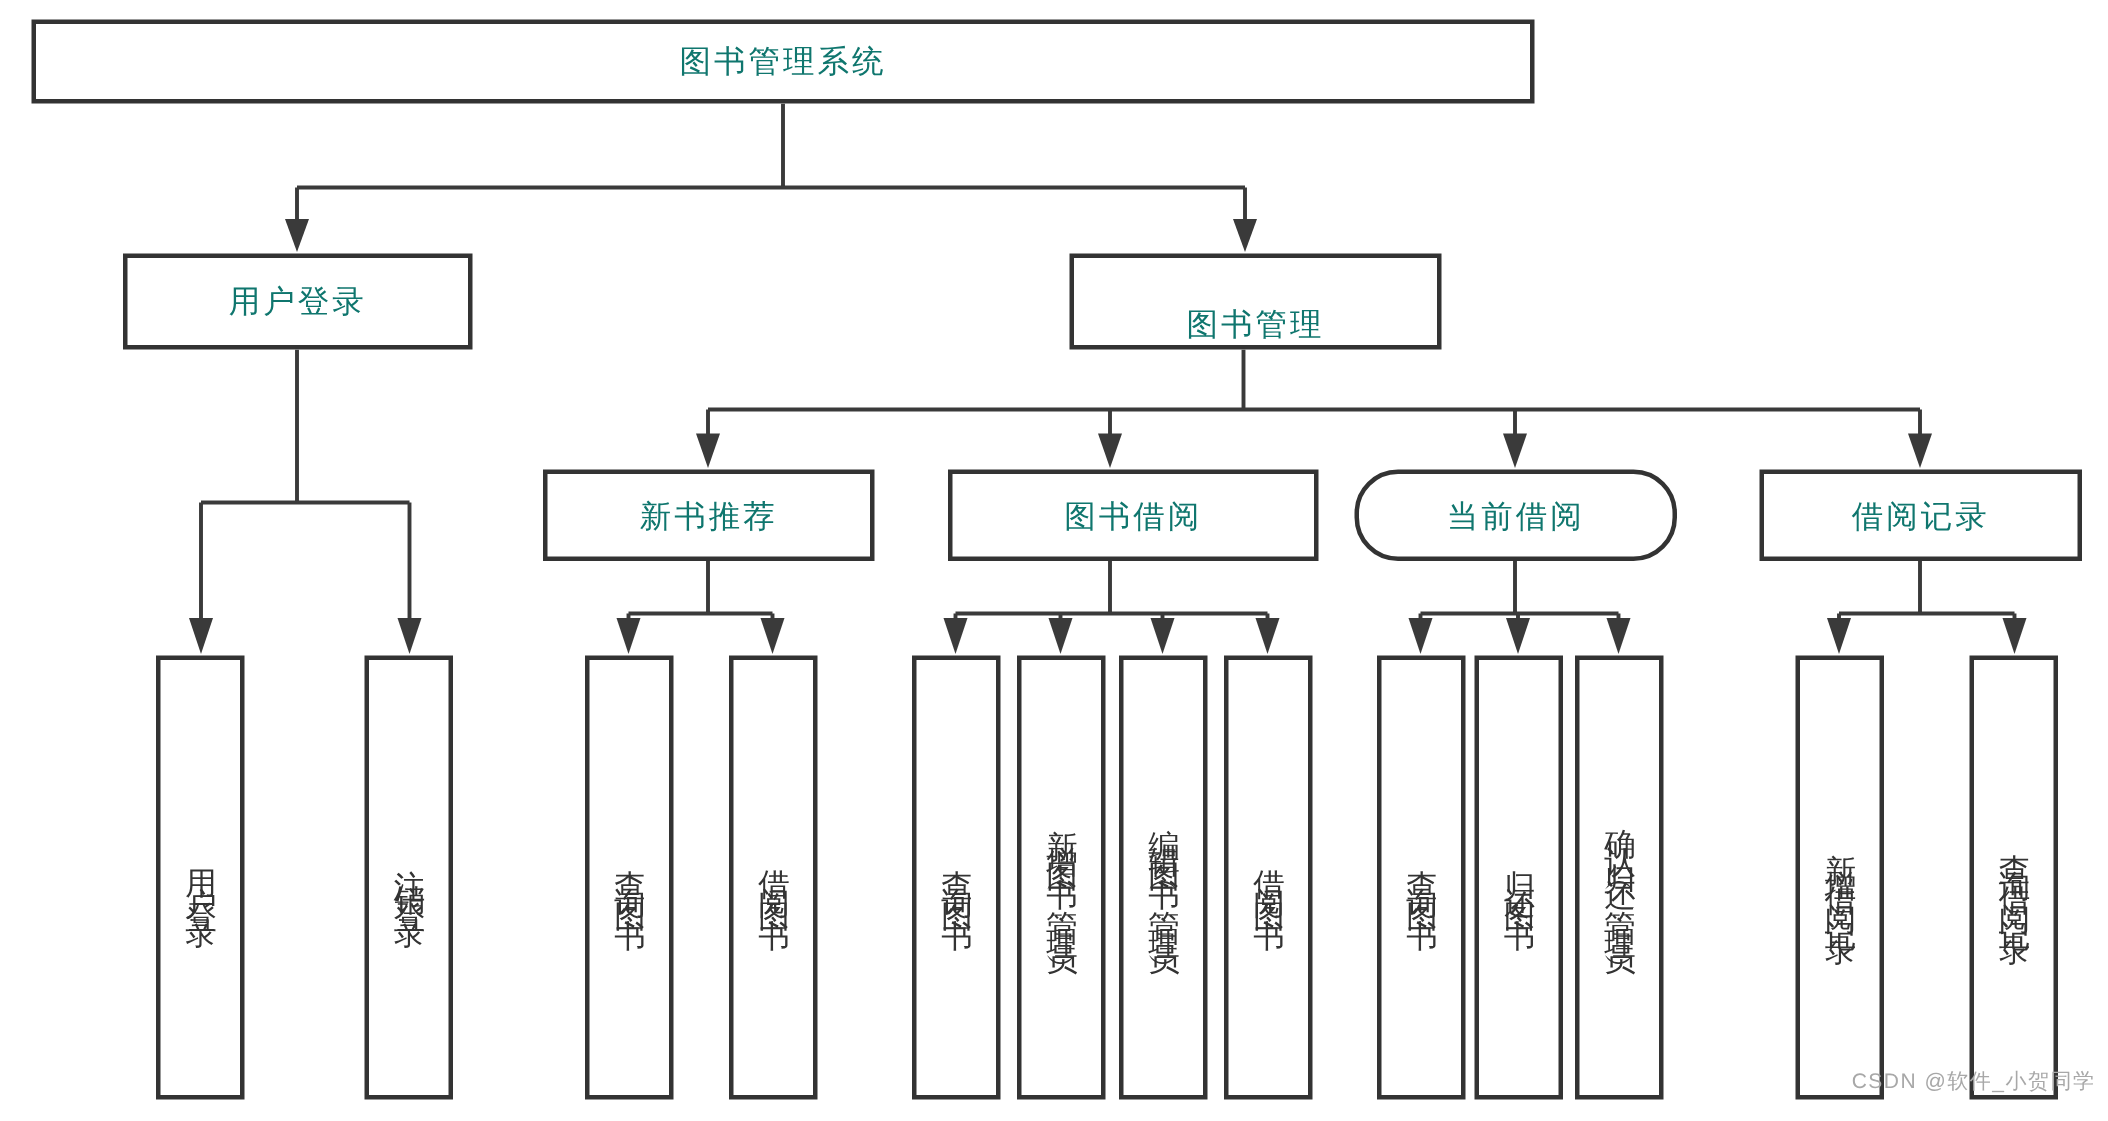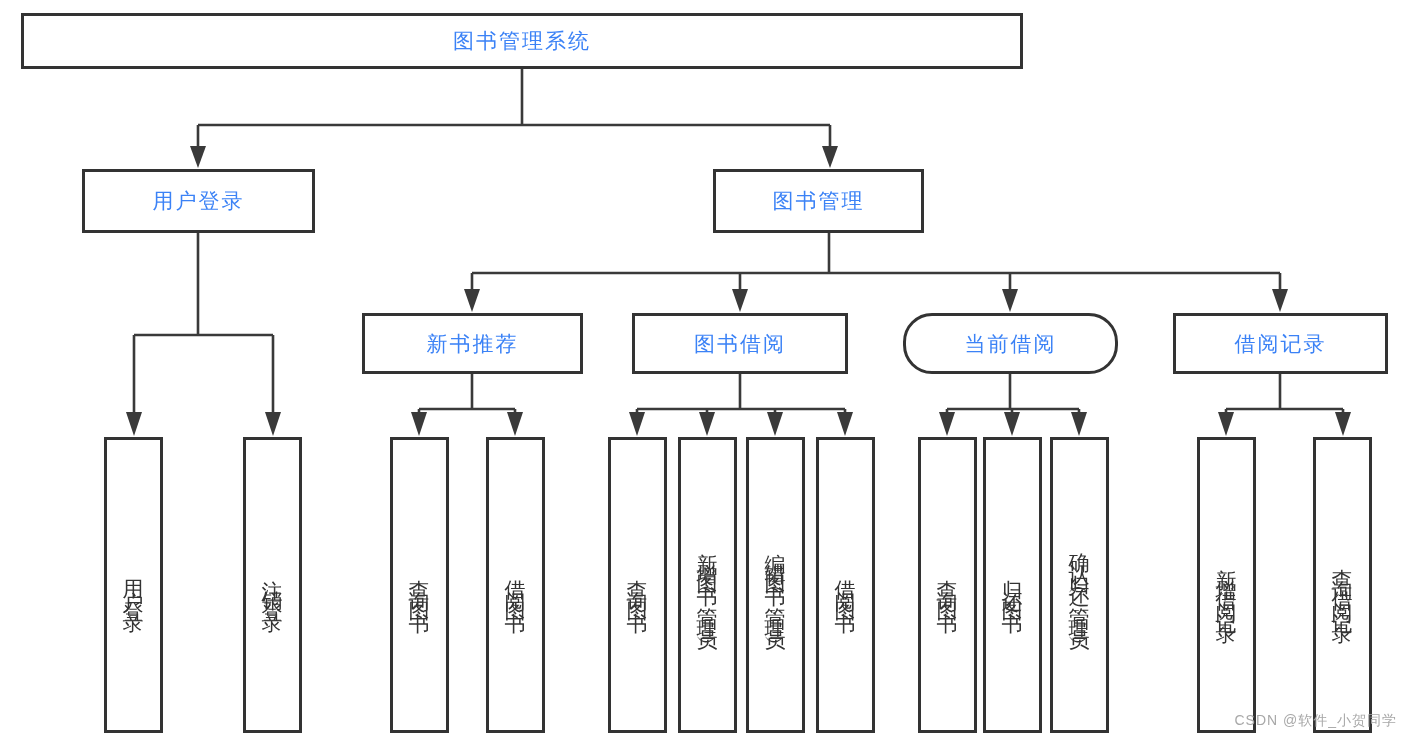--- a/index.html
+++ b/index.html
@@ -26,43 +26,43 @@
     box-sizing: border-box;
     border: 3px solid #333333;
     background: #ffffff;
     display: flex;
     align-items: center;
     justify-content: center;
     z-index: 2;
   }
   .node .lbl {
     font-size: 21px;
-    color: #3b82f6;
+    color: #0f766e;
     letter-spacing: 2px;
     white-space: nowrap;
   }
   .leaf {
     top: 437px;
     height: 296px;
     width: 59px;
   }
   .leaf .lbl {
     writing-mode: vertical-lr;
     text-orientation: mixed;
     letter-spacing: 11px;
     font-size: 21px;
     line-height: 1;
     color: #333333;
   }
   .root-box   { left: 21px;   top: 13px;  width: 1002px; height: 56px; }
   .lv2-login  { left: 82px;   top: 169px; width: 233px;  height: 64px; }
-  .lv2-manage { left: 713px;  top: 169px; width: 211px;  height: 64px; }
+  .lv2-manage { left: 713px;  top: 169px; width: 248px;  height: 64px; align-items: flex-end; }
   .lv3 { top: 313px; height: 61px; }
   .lv3-recommend { left: 362px;  width: 221px; }
-  .lv3-borrow    { left: 632px;  width: 216px; }
+  .lv3-borrow    { left: 632px;  width: 247px; }
   .lv3-current   { left: 903px;  width: 215px; border-radius: 29px; }
   .lv3-records   { left: 1173px; width: 215px; }
   .leaf-login-1     { left: 104px; }
   .leaf-login-2     { left: 243px; }
   .leaf-recommend-1 { left: 390px; }
   .leaf-recommend-2 { left: 486px; }
   .leaf-borrow-1    { left: 608px; }
   .leaf-borrow-2    { left: 678px; }
   .leaf-borrow-3    { left: 746px; }
   .leaf-borrow-4    { left: 816px; }

